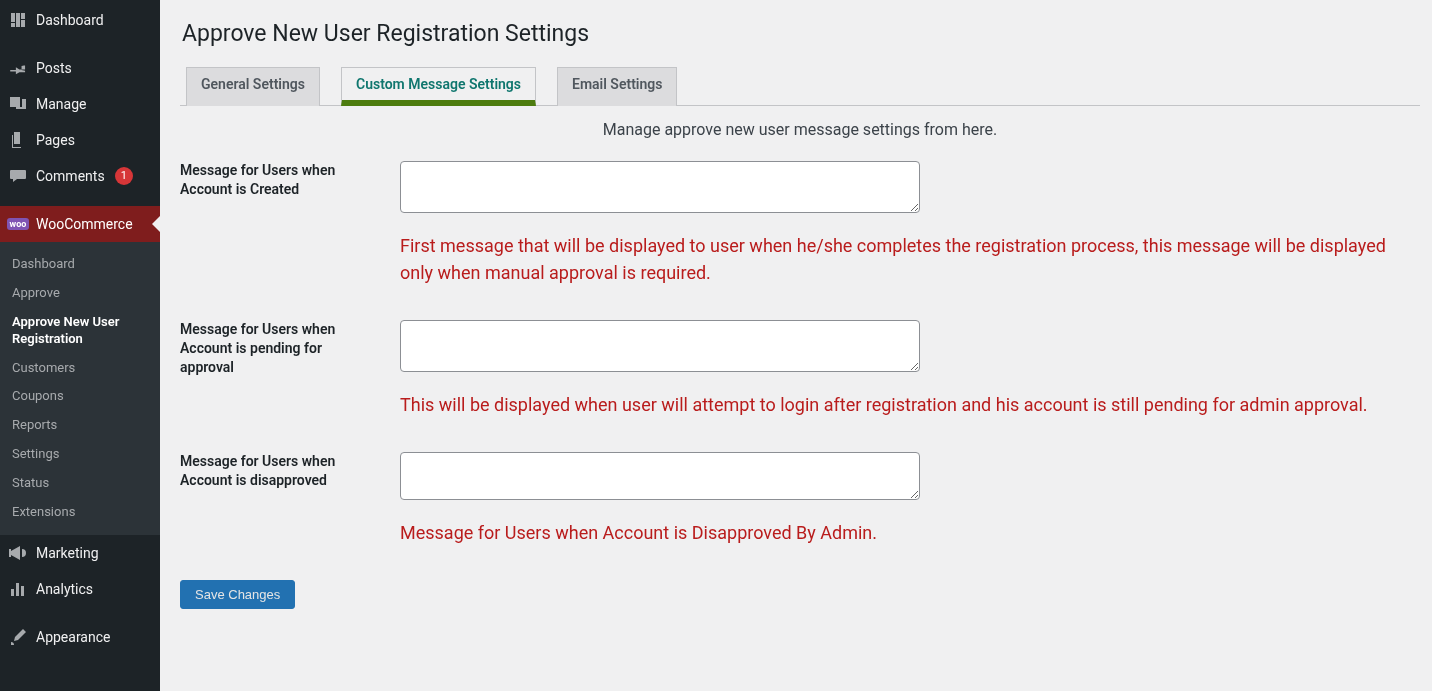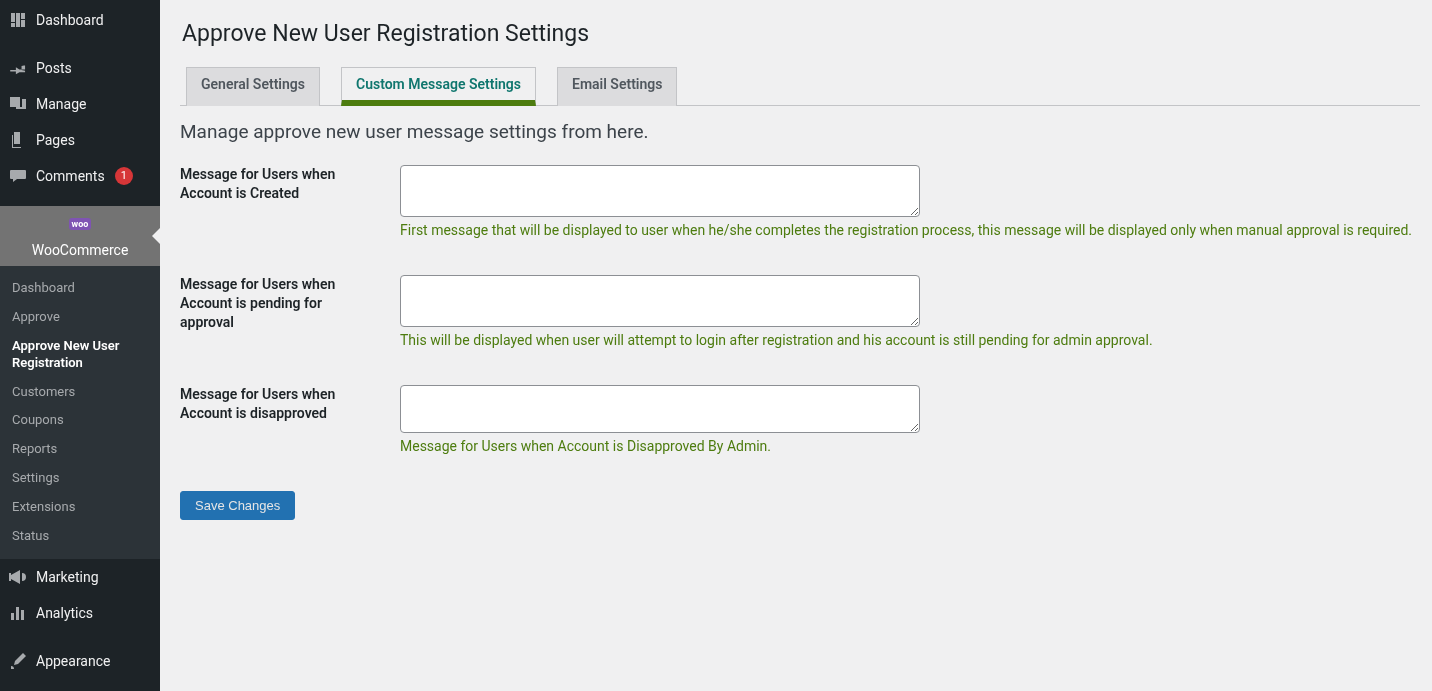--- a/index.html
+++ b/index.html
@@ -29,24 +29,23 @@
     font-size: 14px;
     cursor: pointer;
   }
   .menu-item .icon {
     width: 20px; height: 20px;
     display: inline-flex; align-items: center; justify-content: center;
     color: #a7aaad;
   }
   .menu-item.current .icon { color: #fff; }
   .menu-item.current {
-    background: #737373;
+    background: #7f1d1d;
     color: #fff;
     position: relative;
-    flex-direction: column;
   }
   .menu-item.current::after {
     content: "";
     position: absolute;
     right: 0; top: 50%;
     transform: translateY(-50%);
     border: 8px solid transparent;
     border-right-color: #f0f0f1;
   }
   .badge {
@@ -115,23 +114,24 @@
     cursor: pointer;
     font-weight: 600;
   }
   .nav-tab.active {
     background: #f0f0f1;
     border-bottom: 6px solid #4d7c0f;
     color: #0f766e;
   }
 
   .tab-desc {
-    font-size: 19px;
+    font-size: 16px;
     color: #3c434a;
     margin: 14px 0 22px 0;
+    text-align: center;
   }
 
   
   .form-row {
     display: flex;
     align-items: flex-start;
     margin-bottom: 34px;
   }
   .form-label {
     width: 220px;
@@ -149,22 +149,23 @@
     height: 52px;
     border: 1px solid #8c8f94;
     border-radius: 4px;
     padding: 6px 8px;
     font-size: 14px;
     resize: both;
     background: #fff;
   }
   .form-field .helper {
     display: block;
-    font-size: 14px;
-    color: #4d7c0f;
+    margin-top: 16px;
+    font-size: 18px;
+    color: #b91c1c;
     line-height: 1.5;
   }
 
   .save-btn {
     background: #2271b1;
     color: #e5e5e5;
     border: 1px solid #2271b1;
     border-radius: 3px;
     font-size: 13px;
     padding: 6px 14px;
@@ -238,22 +239,22 @@
   </div>
 
   <div class="submenu">
     <div class="submenu-item">Dashboard</div>
     <div class="submenu-item">Approve</div>
     <div class="submenu-item active">Approve New User Registration</div>
     <div class="submenu-item">Customers</div>
     <div class="submenu-item">Coupons</div>
     <div class="submenu-item">Reports</div>
     <div class="submenu-item">Settings</div>
+    <div class="submenu-item">Status</div>
     <div class="submenu-item">Extensions</div>
-    <div class="submenu-item">Status</div>
   </div>
 
 
   <div class="menu-item">
     <span class="icon">
       <svg width="20" height="20" viewBox="0 0 20 20">
           <path d="M3 8l9-5v14l-9-5v2H1V6h2v2zM14 6a4 4 0 010 8V6z"></path>
         </svg>
     </span>
     <span>Marketing</span>

